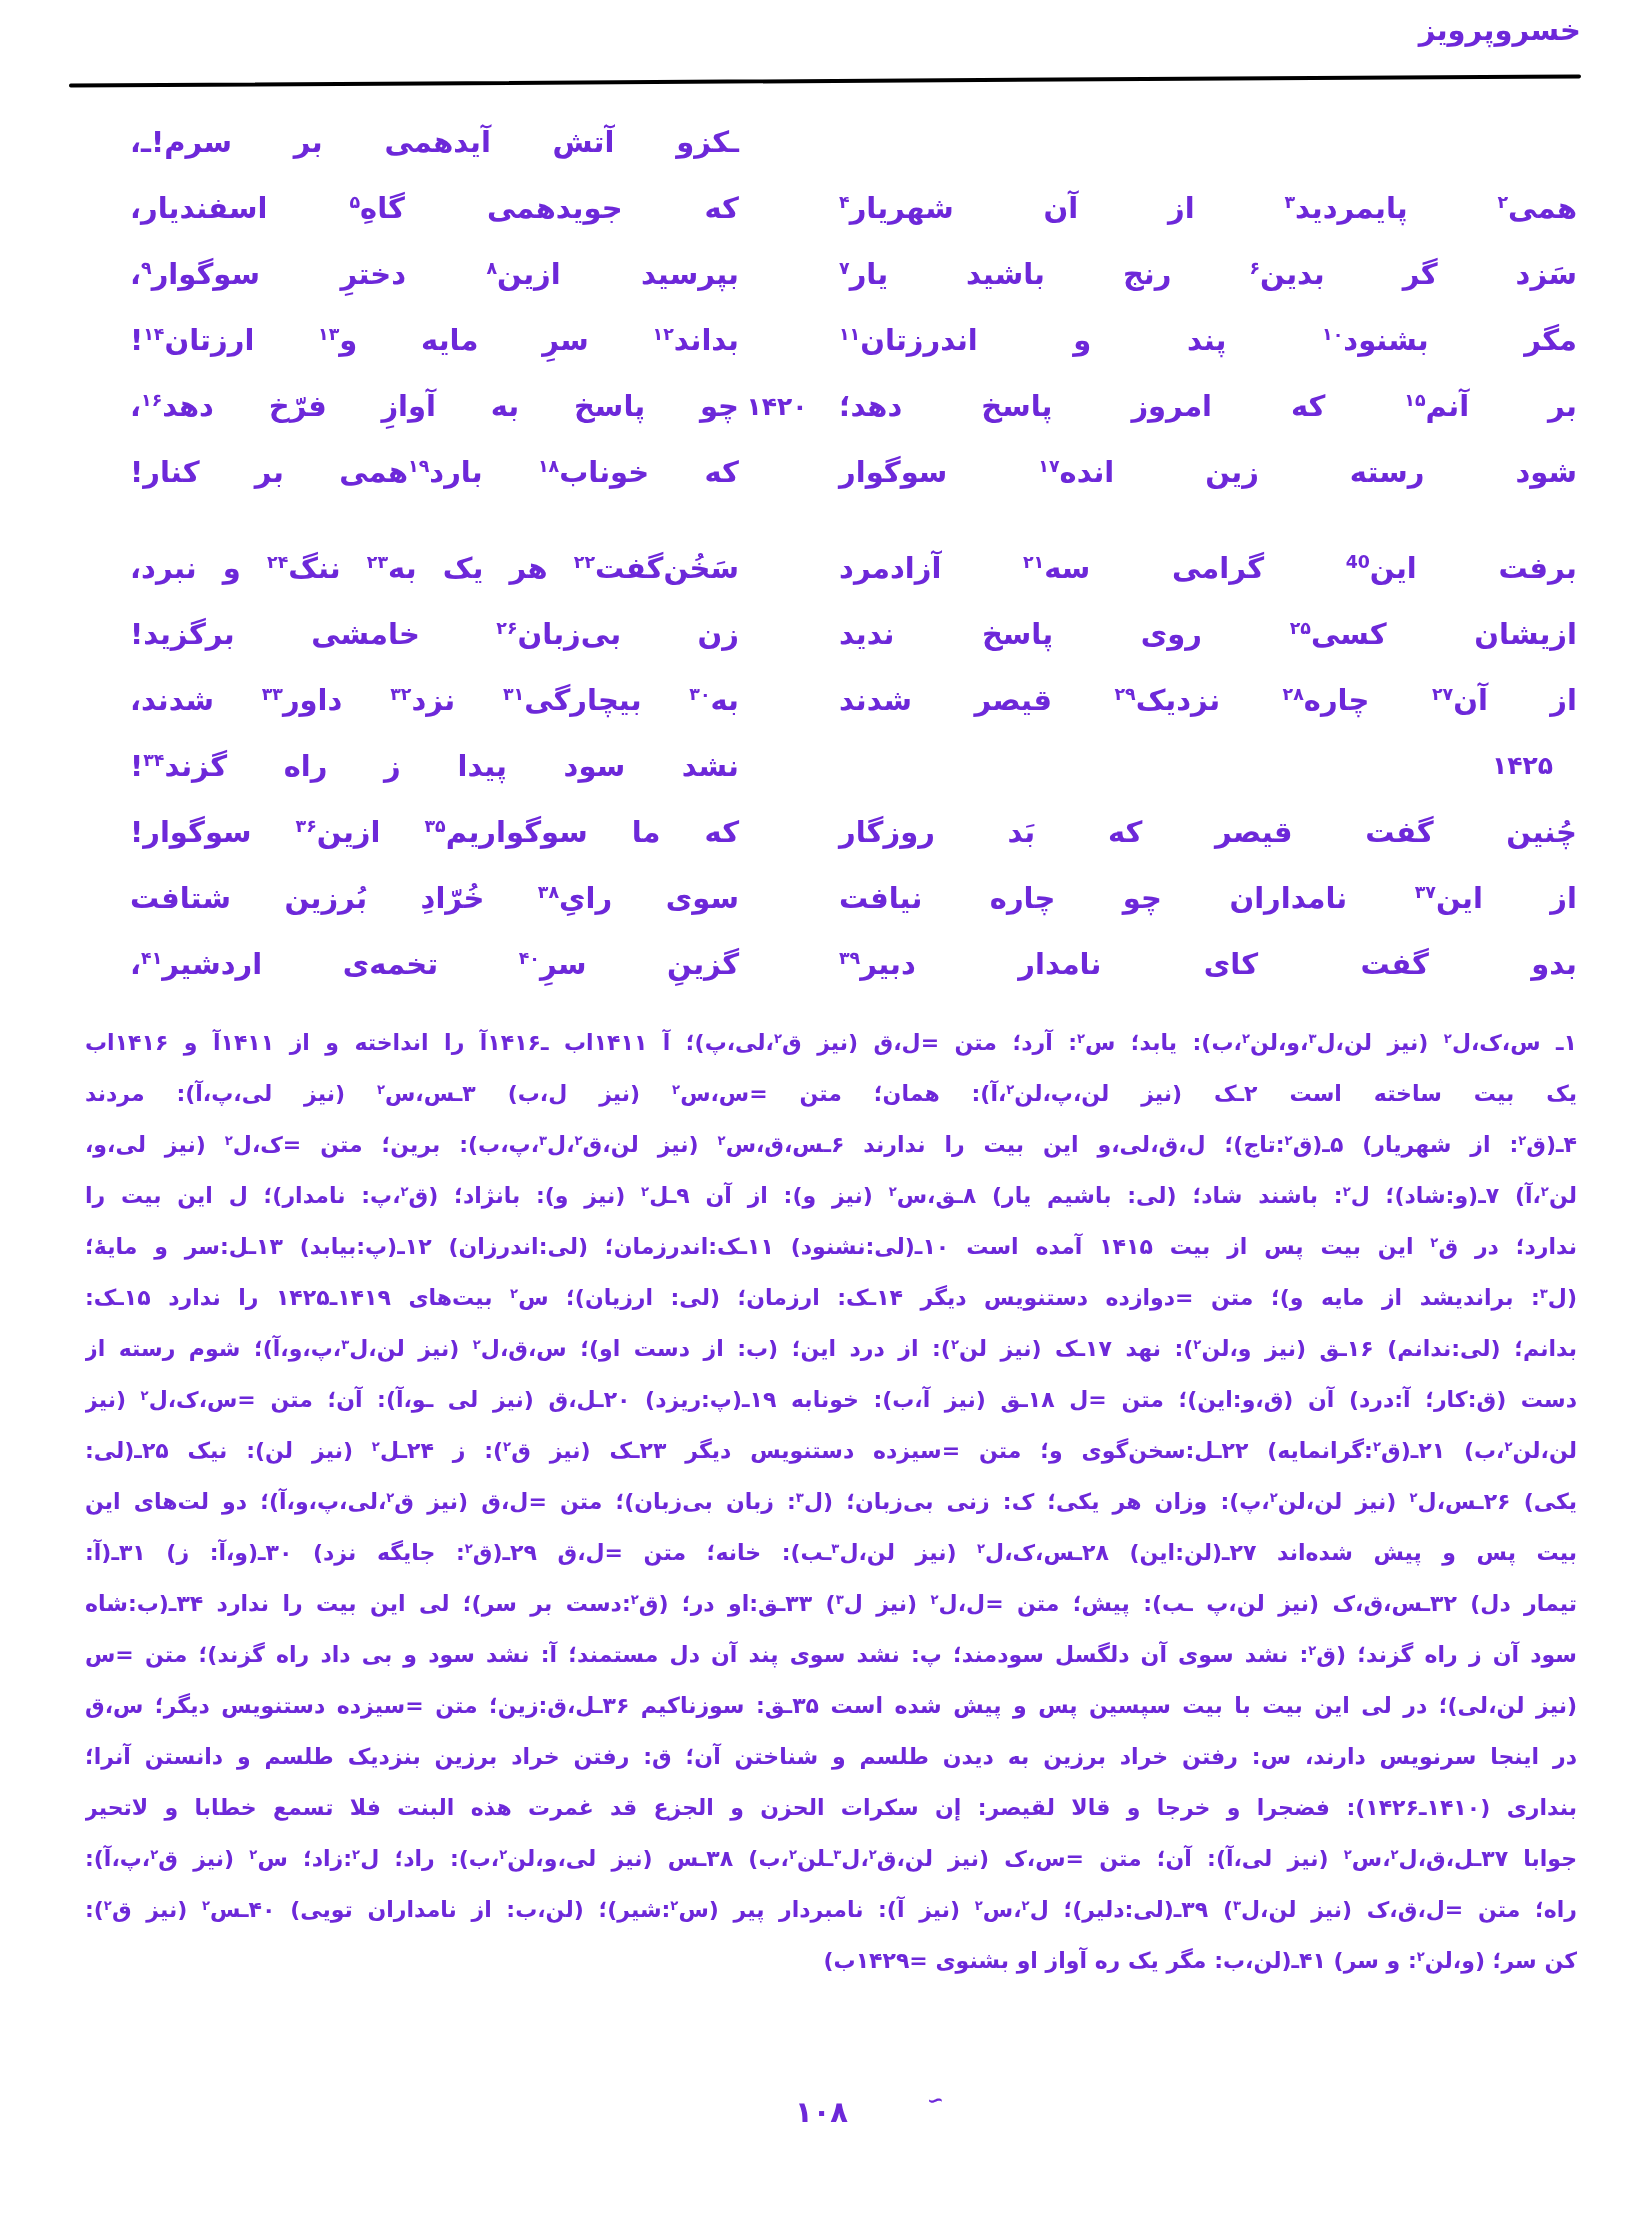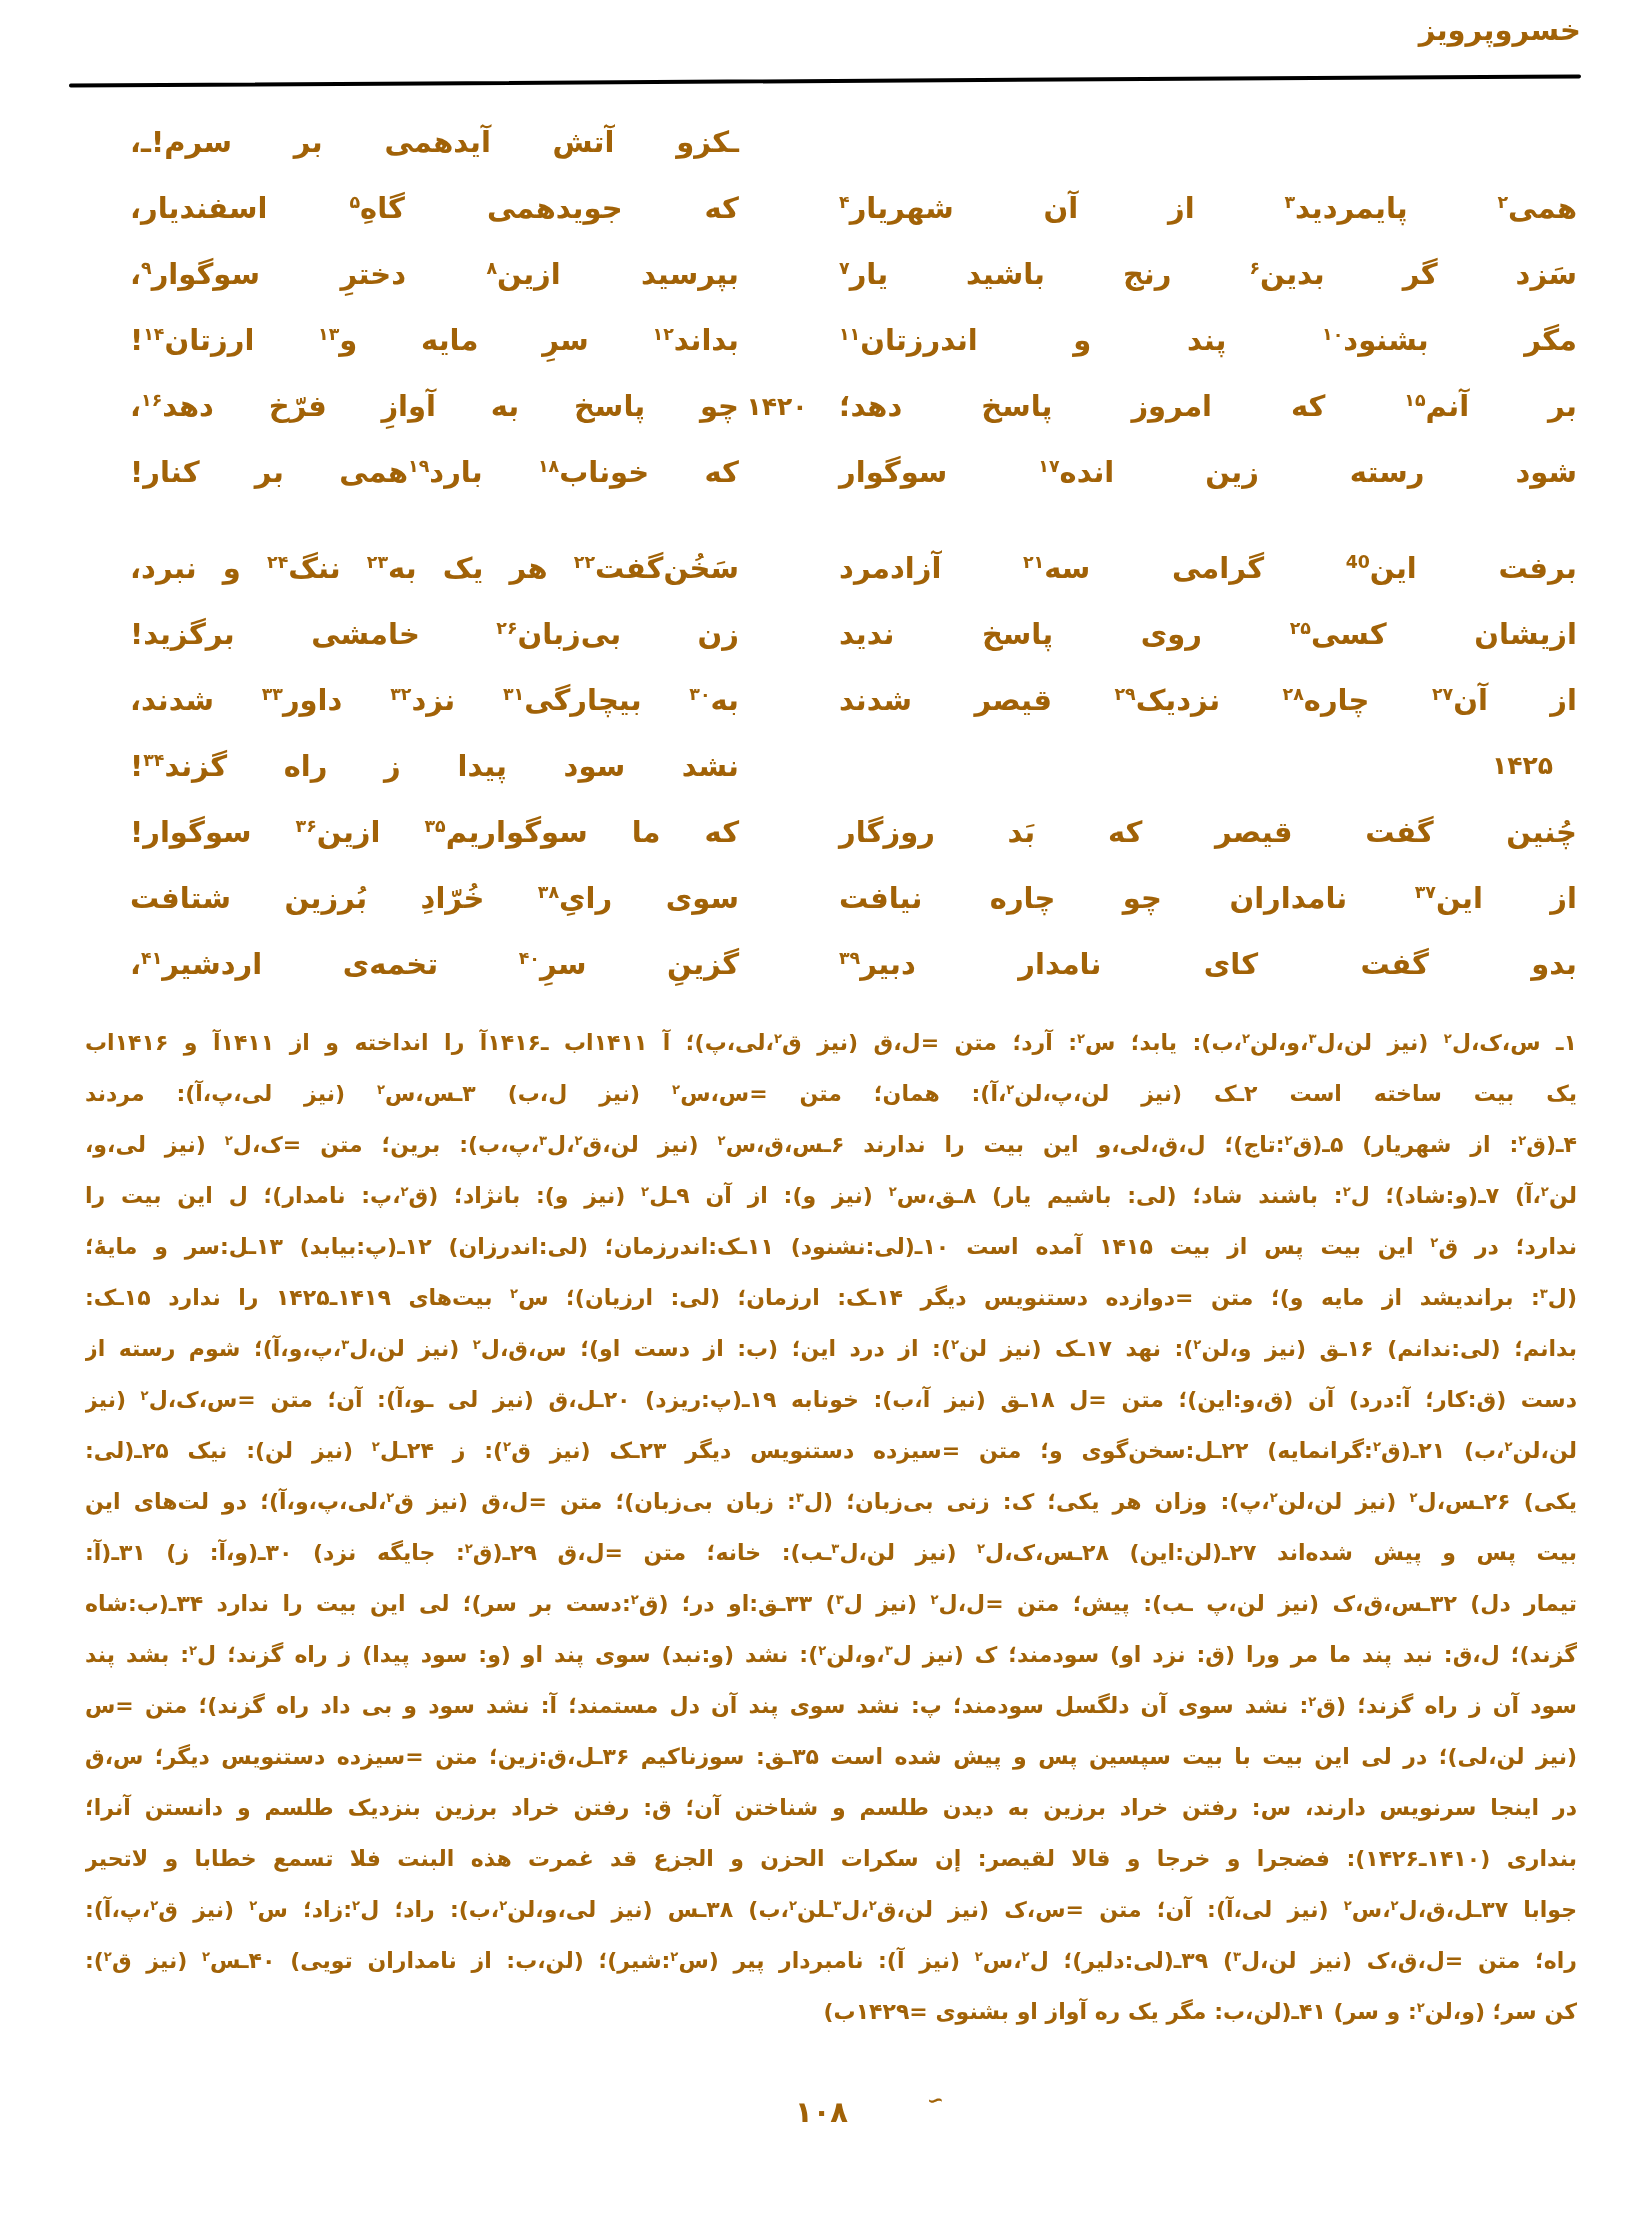--- a/index.html
+++ b/index.html
@@ -1,18 +1,18 @@
 <!DOCTYPE html>
 <html lang="fa" dir="rtl" style="font-size:14.8px"><head>
 <meta charset="utf-8">
 <style>
   html,body{margin:0;padding:0;background:#e8e8e8;}
   .page{
     position:relative;width:1647px;height:2226px;background:#ffffff;
-    font-family:"DejaVu Sans",sans-serif;color:#a16207;direction:rtl;
+    font-family:"DejaVu Sans",sans-serif;color:#6d28d9;direction:rtl;
     margin:0 auto;overflow:hidden;
   }
   .header-title{
     position:absolute;top:13px;right:65px;
     font-size:29px;font-weight:bold;letter-spacing:0.5px;
   }
   .header-rule{
     position:absolute;top:79px;left:70px;right:65px;height:3.7px;
     background:#000;transform:rotate(-0.35deg);border-radius:1.8px;
   }
@@ -121,21 +121,20 @@
     <div class="fn">۴ـ(ق<sup>۲</sup>: از شهریار) ۵ـ(ق<sup>۲</sup>:تاج)؛ ل،ق،لی،و این بیت را ندارند ۶ـس،ق،س<sup>۲</sup> (نیز لن،ق<sup>۲</sup>،ل<sup>۳</sup>،پ،ب): برین؛ متن =ک،ل<sup>۲</sup> (نیز لی،و،</div>
     <div class="fn">لن<sup>۲</sup>،آ) ۷ـ(و:شاد)؛ ل<sup>۲</sup>: باشند شاد؛ (لی: باشیم یار) ۸ـق،س<sup>۲</sup> (نیز و): از آن ۹ـل<sup>۲</sup> (نیز و): بانژاد؛ (ق<sup>۲</sup>،پ: نامدار)؛ ل این بیت را</div>
     <div class="fn">ندارد؛ در ق<sup>۲</sup> این بیت پس از بیت ۱۴۱۵ آمده است ۱۰ـ(لی:نشنود) ۱۱ـک:اندرزمان؛ (لی:اندرزان) ۱۲ـ(پ:بیابد) ۱۳ـل:سر و مایۀ؛</div>
     <div class="fn">(ل<sup>۳</sup>: براندیشد از مایه و)؛ متن =دوازده دستنویس دیگر ۱۴ـک: ارزمان؛ (لی: ارزیان)؛ س<sup>۲</sup> بیت‌های ۱۴۱۹ـ۱۴۲۵ را ندارد ۱۵ـک:</div>
     <div class="fn">بدانم؛ (لی:ندانم) ۱۶ـق (نیز و،لن<sup>۲</sup>): نهد ۱۷ـک (نیز لن<sup>۲</sup>): از درد این؛ (ب: از دست او)؛ س،ق،ل<sup>۲</sup> (نیز لن،ل<sup>۳</sup>،پ،و،آ)؛ شوم رسته از</div>
     <div class="fn">دست (ق:کار؛ آ:درد) آن (ق،و:این)؛ متن =ل ۱۸ـق (نیز آ،ب): خونابه ۱۹ـ(پ:ریزد) ۲۰ـل،ق (نیز لی ـو،آ): آن؛ متن =س،ک،ل<sup>۲</sup> (نیز</div>
     <div class="fn">لن،لن<sup>۲</sup>،ب) ۲۱ـ(ق<sup>۲</sup>:گرانمایه) ۲۲ـل:سخن‌گوی و؛ متن =سیزده دستنویس دیگر ۲۳ـک (نیز ق<sup>۲</sup>): ز ۲۴ـل<sup>۲</sup> (نیز لن): نیک ۲۵ـ(لی:</div>
     <div class="fn">یکی) ۲۶ـس،ل<sup>۲</sup> (نیز لن،لن<sup>۲</sup>،پ): وزان هر یکی؛ ک: زنی بی‌زبان؛ (ل<sup>۳</sup>: زبان بی‌زبان)؛ متن =ل،ق (نیز ق<sup>۲</sup>،لی،پ،و،آ)؛ دو لت‌های این</div>
     <div class="fn">بیت پس و پیش شده‌اند ۲۷ـ(لن:این) ۲۸ـس،ک،ل<sup>۲</sup> (نیز لن،ل<sup>۳</sup>ـب): خانه؛ متن =ل،ق ۲۹ـ(ق<sup>۲</sup>: جایگه نزد) ۳۰ـ(و،آ: ز) ۳۱ـ(آ:</div>
     <div class="fn">تیمار دل) ۳۲ـس،ق،ک (نیز لن،پ ـب): پیش؛ متن =ل،ل<sup>۲</sup> (نیز ل<sup>۳</sup>) ۳۳ـق:او در؛ (ق<sup>۲</sup>:دست بر سر)؛ لی این بیت را ندارد ۳۴ـ(ب:شاه</div>
-    <div class="fn">گزند)؛ ل،ق: نبد پند ما مر ورا (ق: نزد او) سودمند؛ ک (نیز ل<sup>۳</sup>،و،لن<sup>۲</sup>): نشد (و:نبد) سوی پند او (و: سود پیدا) ز راه گزند؛ ل<sup>۲</sup>: بشد پند</div>
     <div class="fn">سود آن ز راه گزند؛ (ق<sup>۲</sup>: نشد سوی آن دلگسل سودمند؛ پ: نشد سوی پند آن دل مستمند؛ آ: نشد سود و بی داد راه گزند)؛ متن =س</div>
     <div class="fn">(نیز لن،لی)؛ در لی این بیت با بیت سپسین پس و پیش شده است ۳۵ـق: سوزناکیم ۳۶ـل،ق:زین؛ متن =سیزده دستنویس دیگر؛ س،ق</div>
     <div class="fn">در اینجا سرنویس دارند، س: رفتن خراد برزین به دیدن طلسم و شناختن آن؛ ق: رفتن خراد برزین بنزدیک طلسم و دانستن آنرا؛</div>
     <div class="fn">بنداری (۱۴۱۰ـ۱۴۲۶): فضجرا و خرجا و قالا لقیصر: إن سکرات الحزن و الجزع قد غمرت هذه البنت فلا تسمع خطابا و لاتحیر</div>
     <div class="fn">جوابا ۳۷ـل،ق،ل<sup>۲</sup>،س<sup>۲</sup> (نیز لی،آ): آن؛ متن =س،ک (نیز لن،ق<sup>۲</sup>،ل<sup>۳</sup>ـلن<sup>۲</sup>،ب) ۳۸ـس (نیز لی،و،لن<sup>۲</sup>،ب): راد؛ ل<sup>۲</sup>:زاد؛ س<sup>۲</sup> (نیز ق<sup>۲</sup>،پ،آ):</div>
     <div class="fn">راه؛ متن =ل،ق،ک (نیز لن،ل<sup>۳</sup>) ۳۹ـ(لی:دلیر)؛ ل<sup>۲</sup>،س<sup>۲</sup> (نیز آ): نامبردار پیر (س<sup>۲</sup>:شیر)؛ (لن،ب: از نامداران تویی) ۴۰ـس<sup>۲</sup> (نیز ق<sup>۲</sup>):</div>
     <div class="fn last">کن سر؛ (و،لن<sup>۲</sup>: و سر) ۴۱ـ(لن،ب: مگر یک ره آواز او بشنوی =۱۴۲۹ب)</div>
   </div>
 
   <div class="page-num">۱۰۸</div>

